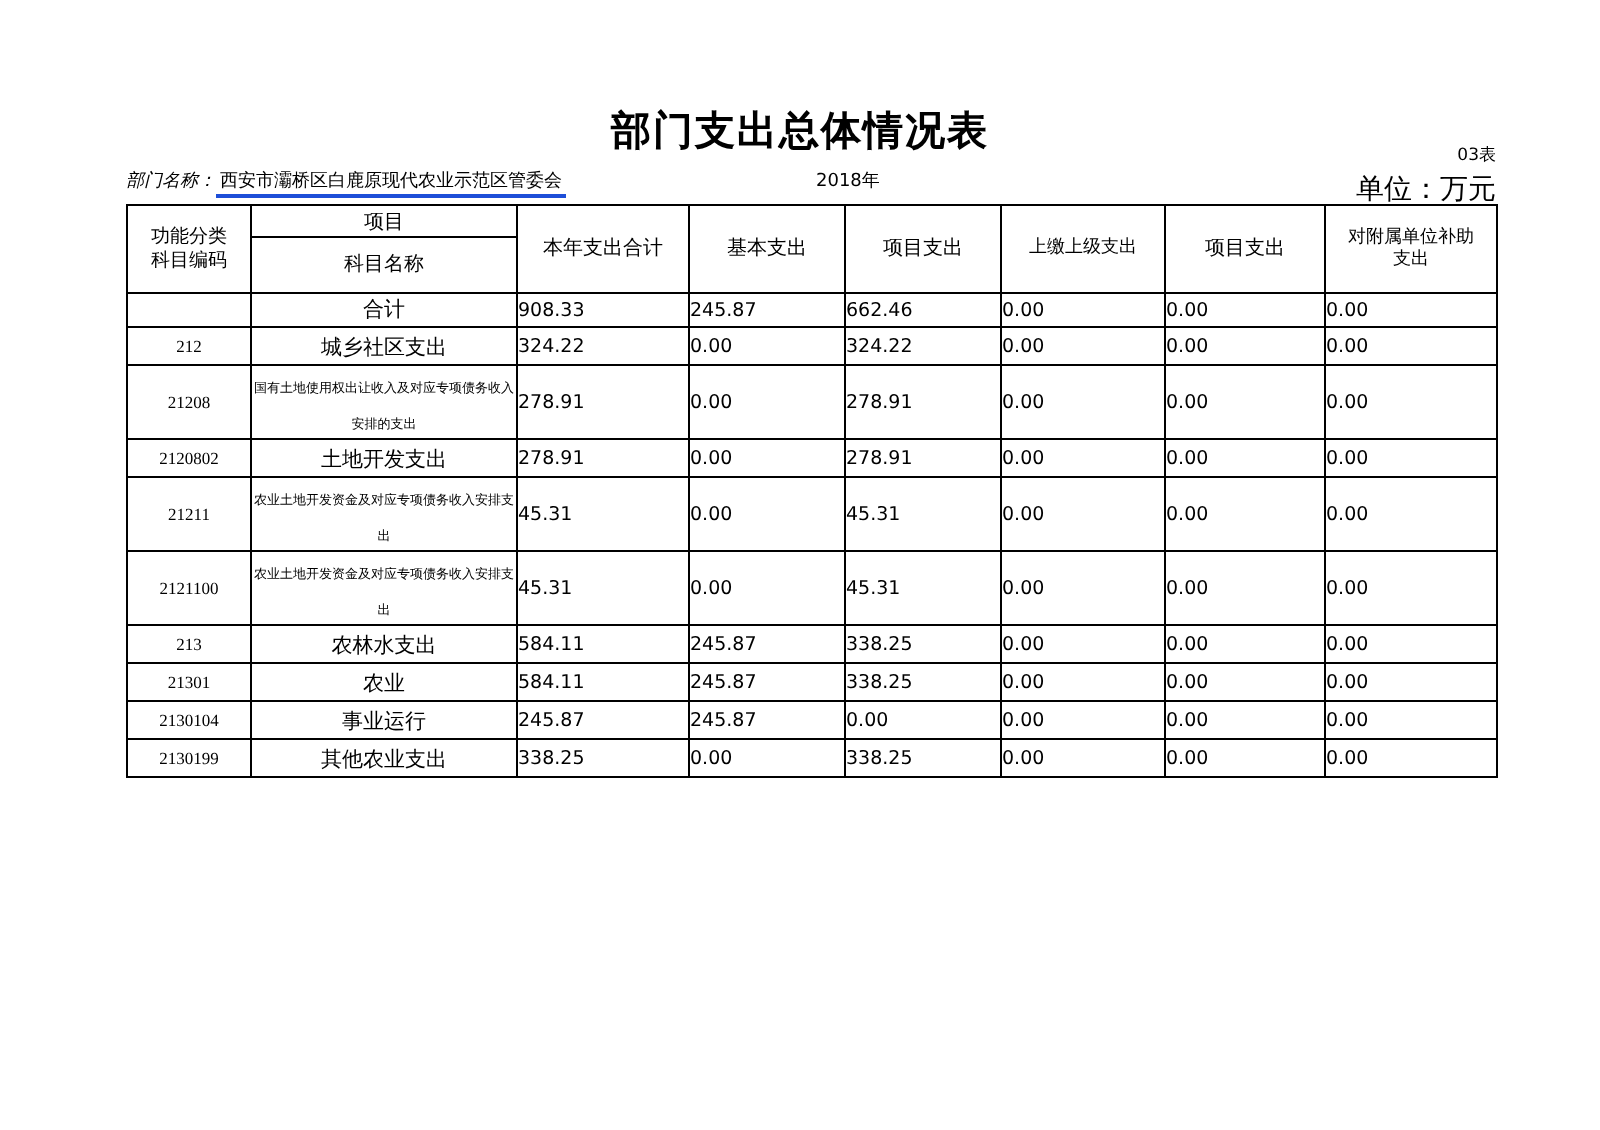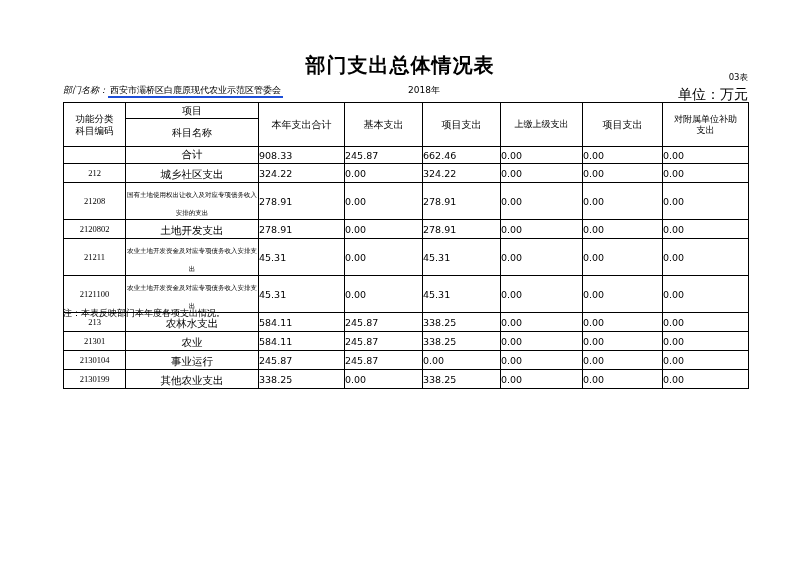--- a/index.html
+++ b/index.html
@@ -312,14 +312,13 @@
         <td class="num">338.25</td>
         <td class="num">0.00</td>
         <td class="num">338.25</td>
         <td class="num">0.00</td>
         <td class="num">0.00</td>
         <td class="num">0.00</td>
       </tr>
     </tbody>
   </table>
 
-  <div class="footnote">注：本表反映部门本年度各项支出情况。</div>
 </div>
 
 </body></html>

